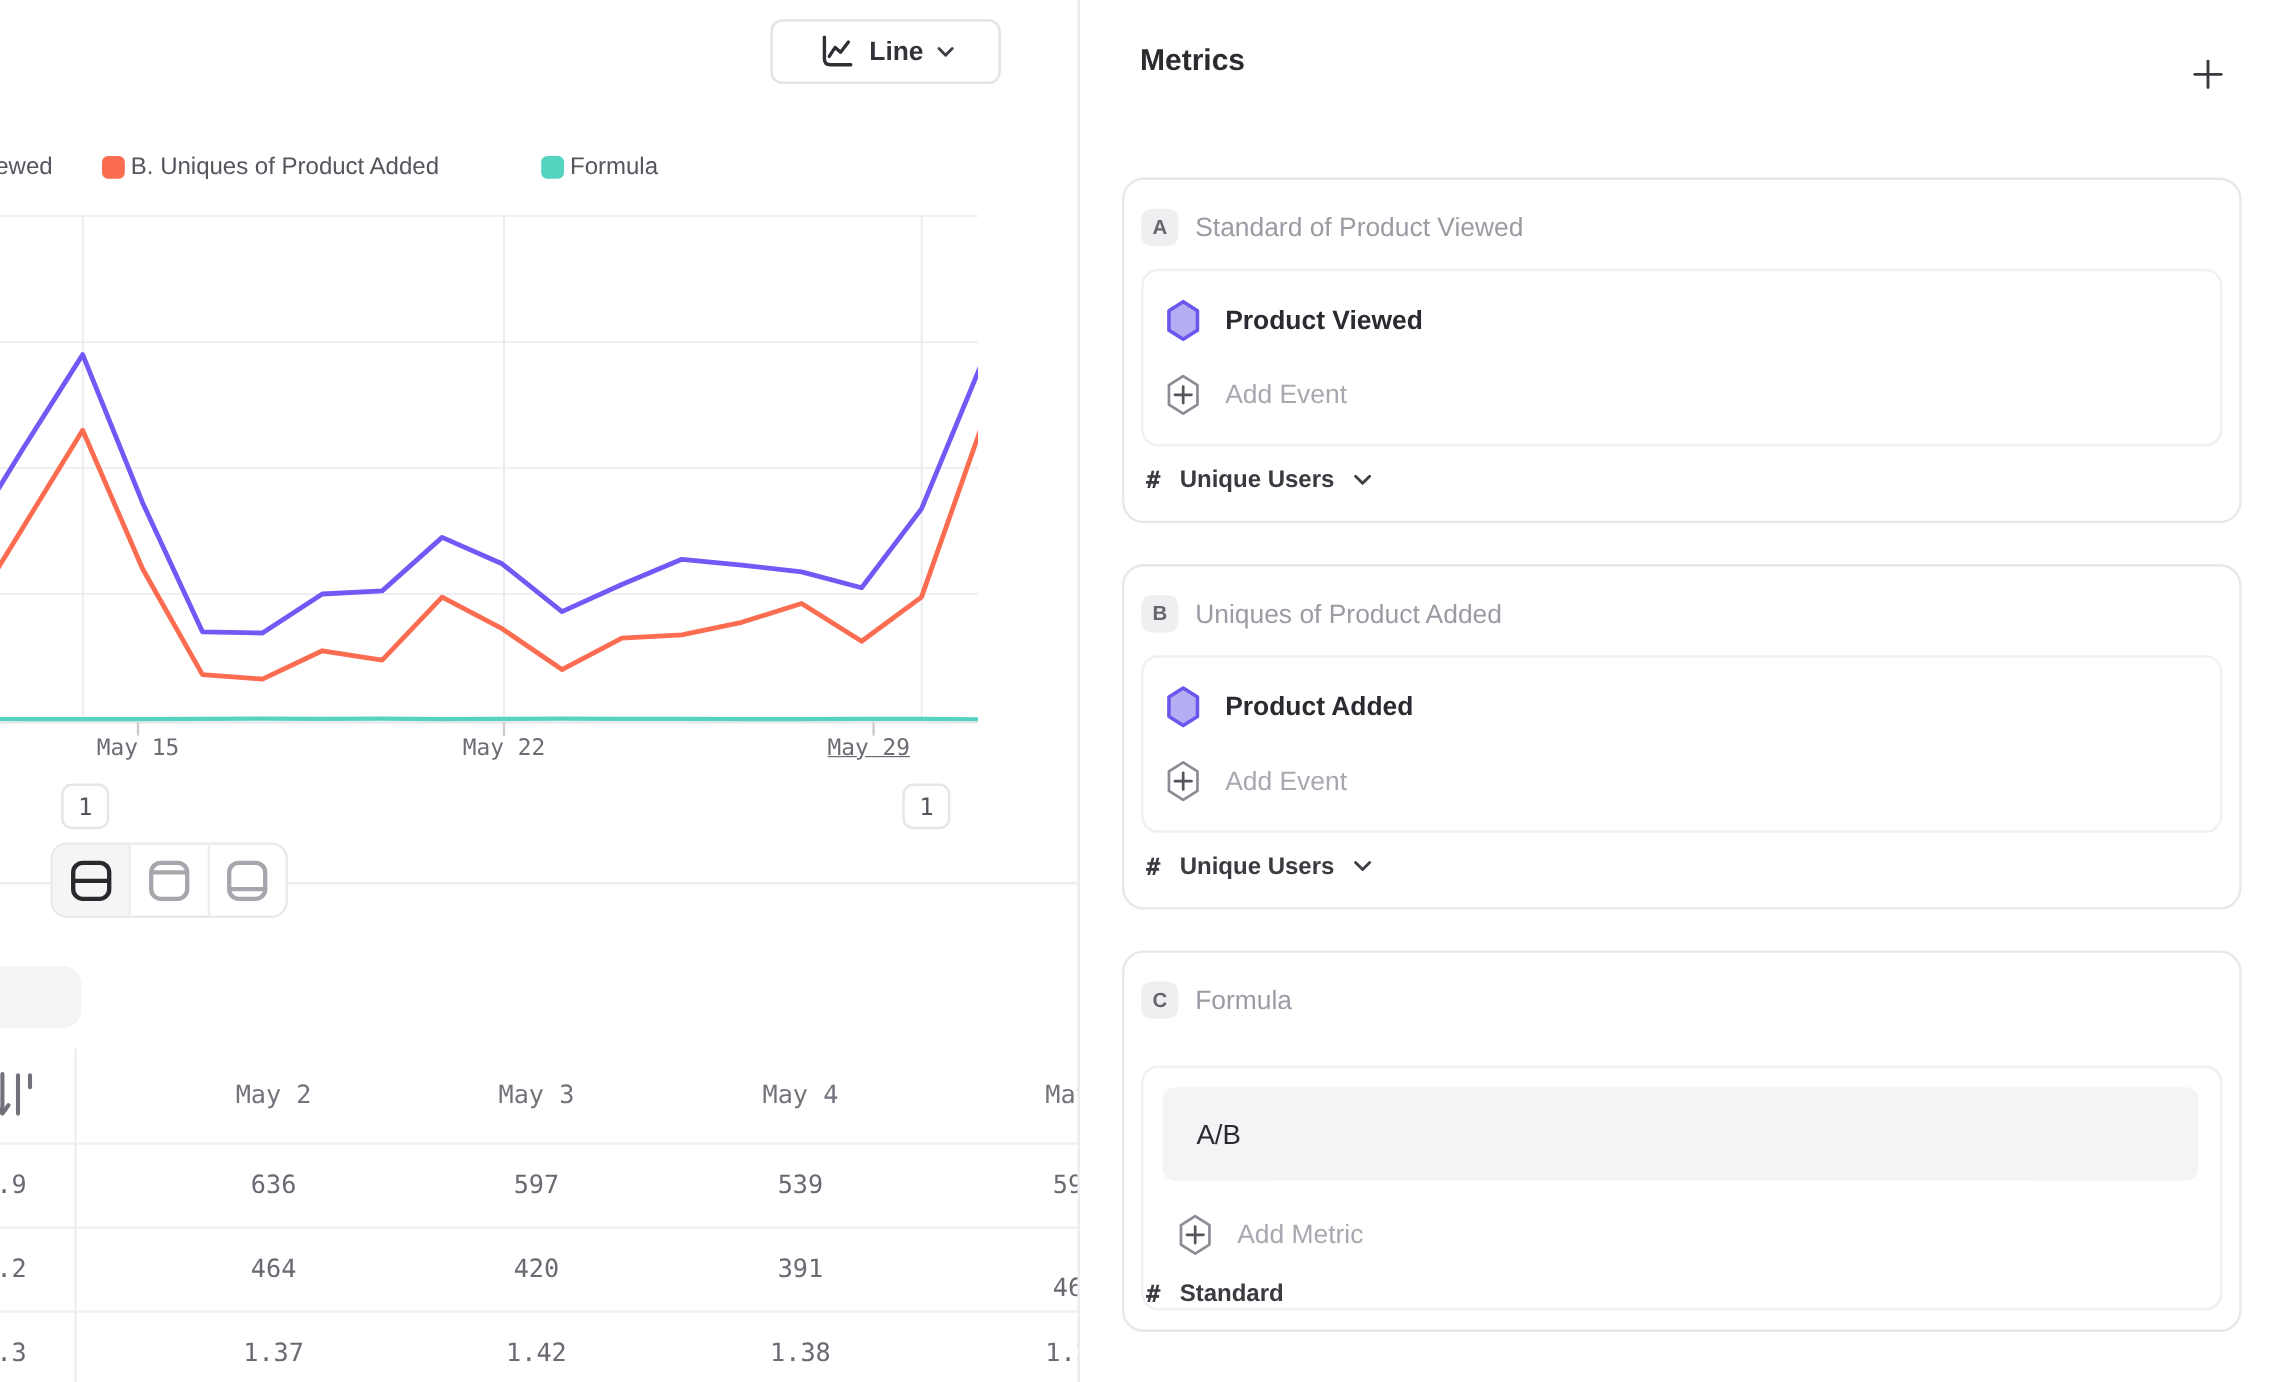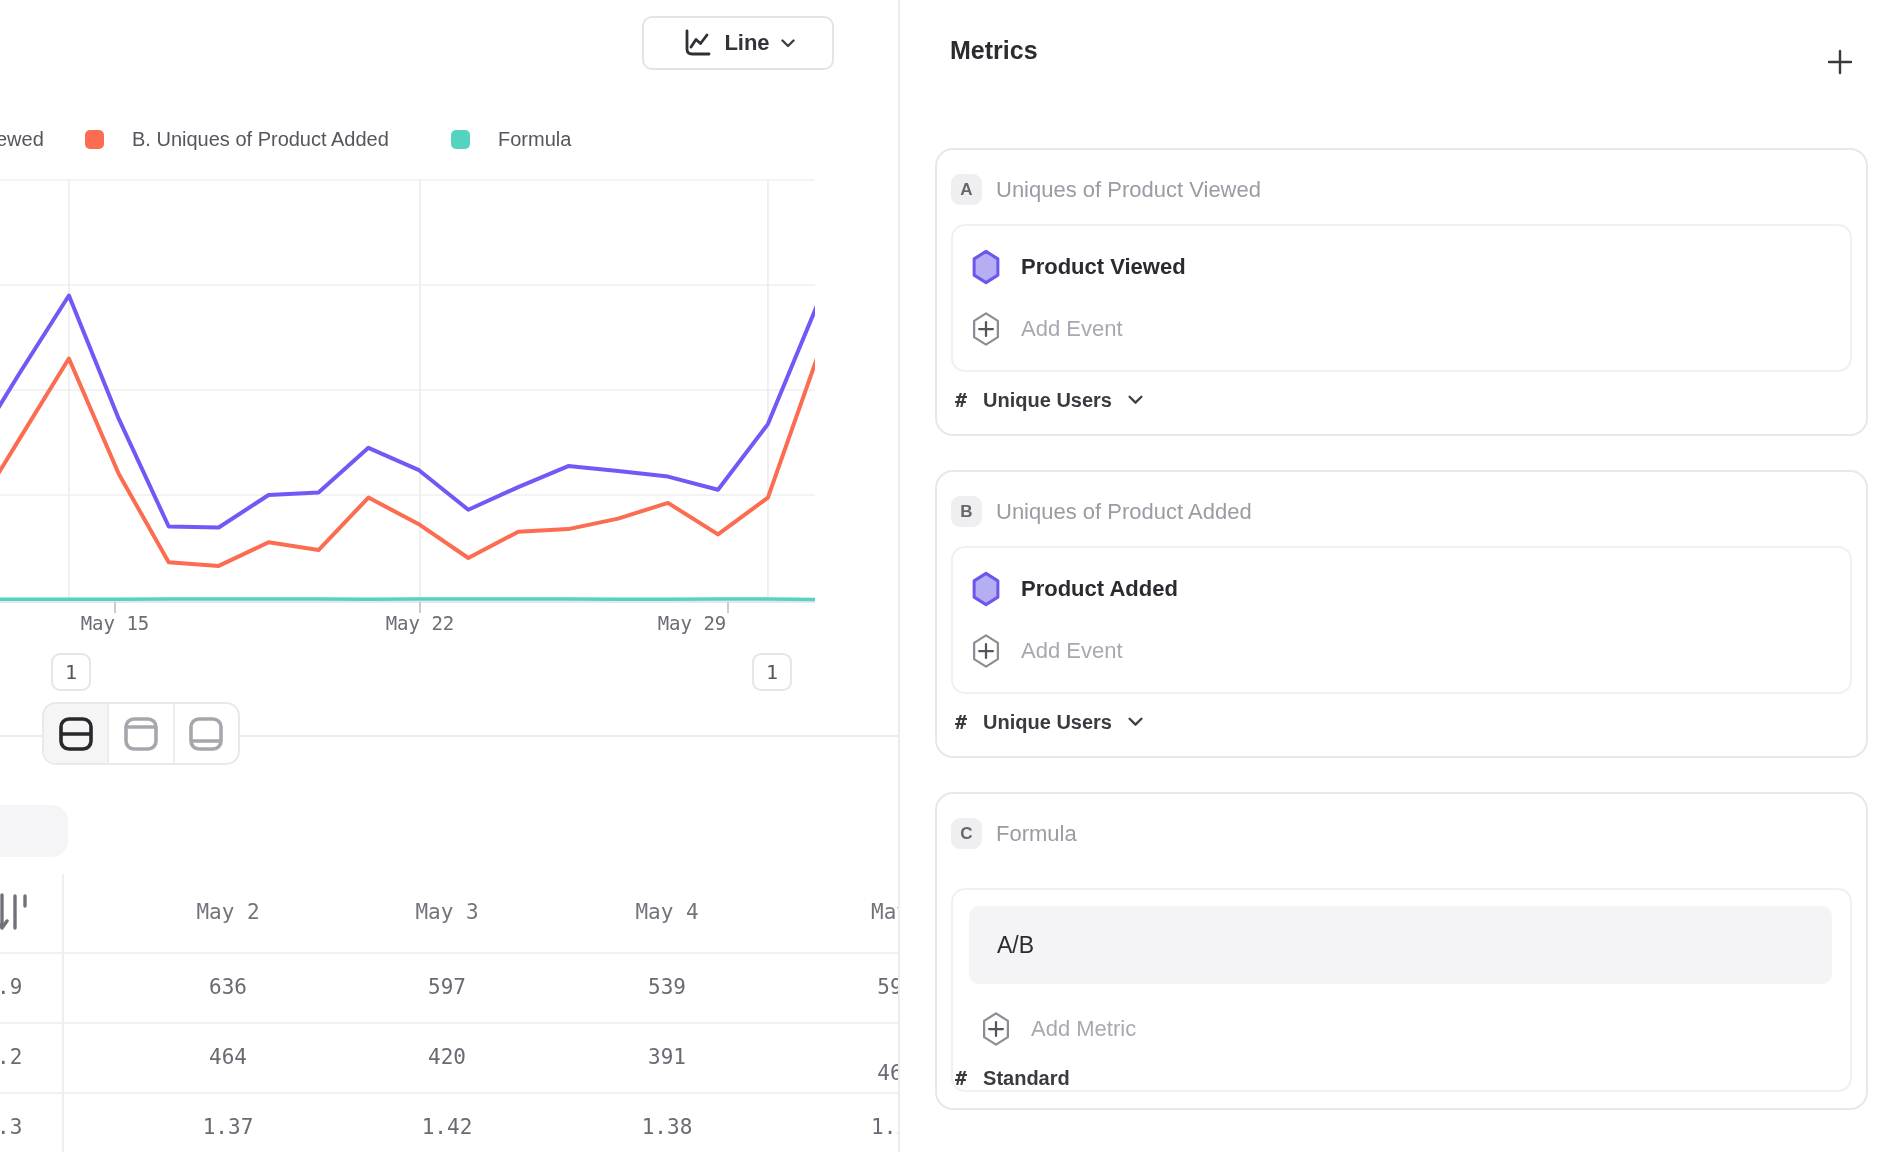--- a/index.html
+++ b/index.html
@@ -7,21 +7,21 @@
               font-family:"Liberation Sans", sans-serif; color:#2b2b31; }
 
   
   #left-pane { position:absolute; left:0; top:0; width:898px; height:1152px; background:#fff; }
 
   .line-btn { position:absolute; left:642px; top:16px; width:192px; height:54px;
               background:#fff; border:2px solid #e4e4e8; border-radius:10px;
               display:flex; align-items:center; justify-content:center; gap:11px; cursor:pointer; }
   .line-btn .lbl { font-size:22px; font-weight:700; color:#33333a; }
 
-  .legend-item { position:absolute; top:128px; display:flex; align-items:center; gap:28px;
+  .legend-item { position:absolute; top:128px; display:flex; align-items:center; gap:5px;
                  font-size:20px; color:#55555e; }
   .legend-frag { position:absolute; left:-4px; top:128px; font-size:20px; color:#55555e; }
   .swatch { width:19px; height:19px; border-radius:5px; }
 
   #chart-svg { position:absolute; left:0; top:0; }
 
   .x-label { position:absolute; transform:translateX(-50%); top:612px;
              font-family:"DejaVu Sans Mono", monospace; font-size:19px; color:#6c6c75; }
 
   .one-badge { position:absolute; top:653px; width:40px; height:38px; background:#fff;
@@ -117,21 +117,21 @@
       <line x1="420" y1="602" x2="420" y2="613" stroke="#cccccf" stroke-width="2"></line>
       <line x1="728" y1="602" x2="728" y2="613" stroke="#cccccf" stroke-width="2"></line>
     </g>
     <polyline fill="none" stroke-width="3.5" stroke-linejoin="round" stroke-linecap="round" stroke="#53d3c0" points="-31.0,599.0 18.9,599.3 68.9,599.3 118.8,599.2 168.7,599.0 218.7,598.9 268.6,599.0 318.5,598.9 368.4,599.2 418.4,599.1 468.3,598.9 518.2,599.1 568.2,599.0 618.1,599.2 668.0,599.3 718.0,599.1 767.9,599.1 817.8,599.4"></polyline>
     <polyline fill="none" stroke-width="4" stroke-linejoin="round" stroke-linecap="round" stroke="#fb6c50" points="-31.0,521.3 18.9,439.9 68.9,358.5 118.8,474.0 168.7,562.2 218.7,565.9 268.6,542.3 318.5,550.1 368.4,497.6 418.4,523.9 468.3,558.0 518.2,531.8 568.2,529.1 618.1,518.6 668.0,502.9 718.0,534.4 767.9,497.6 817.8,355.9"></polyline>
     <polyline fill="none" stroke-width="4" stroke-linejoin="round" stroke-linecap="round" stroke="#7258f5" points="-31.0,455.6 18.9,374.3 68.9,295.5 118.8,418.9 168.7,526.5 218.7,527.5 268.6,495.0 318.5,492.4 368.4,447.8 418.4,469.8 468.3,509.7 518.2,487.1 568.2,466.1 618.1,470.9 668.0,476.6 718.0,489.8 767.9,424.1 817.8,303.4"></polyline>
   </svg>
 
   <div class="x-label" style="left:115px;">May 15</div>
   <div class="x-label" style="left:420px;">May 22</div>
-  <div class="x-label" style="left:692px;">May 29</div>
+  <div class="x-label" style="left:724px;text-decoration:underline;">May 29</div>
 
   <div class="one-badge" style="left:51px;">1</div>
   <div class="one-badge" style="left:752px;">1</div>
 
   <div id="mid-divider"></div>
   <div id="seg-control">
     <div class="seg-btn active">
       <svg width="38" height="38" viewBox="0 0 38 38">
         <rect x="4" y="4" width="30" height="30" rx="8" fill="none" stroke="#28282d" stroke-width="3.6"></rect>
         <line x1="4" y1="19" x2="34" y2="19" stroke="#28282d" stroke-width="3.6"></line>
@@ -194,21 +194,21 @@
   <div id="metrics-add">
     <svg width="28" height="28" viewBox="0 0 28 28">
       <line x1="14" y1="3" x2="14" y2="25" stroke="#3a3a40" stroke-width="2.4" stroke-linecap="round"></line>
       <line x1="3" y1="14" x2="25" y2="14" stroke="#3a3a40" stroke-width="2.4" stroke-linecap="round"></line>
     </svg>
   </div>
 
   <div class="card" style="top:148px; height:288px;">
     <div class="card-head">
       <div class="badge">A</div>
-      <div class="card-title">Uniques of Product Viewed</div>
+      <div class="card-title">Standard of Product Viewed</div>
     </div>
     <div class="event-box">
       <div class="ev-row">
         <svg width="30" height="36" viewBox="0 0 24 28">
           <polygon points="12,1.5 21.5,7.5 21.5,20.5 12,26.5 2.5,20.5 2.5,7.5" fill="#b6aef2" stroke="#6a57ee" stroke-width="2.4" stroke-linejoin="round"></polygon>
         </svg>
         <span class="ev-name">Product Viewed</span>
       </div>
       <div class="ev-row">
         <svg width="30" height="36" viewBox="0 0 24 28">

